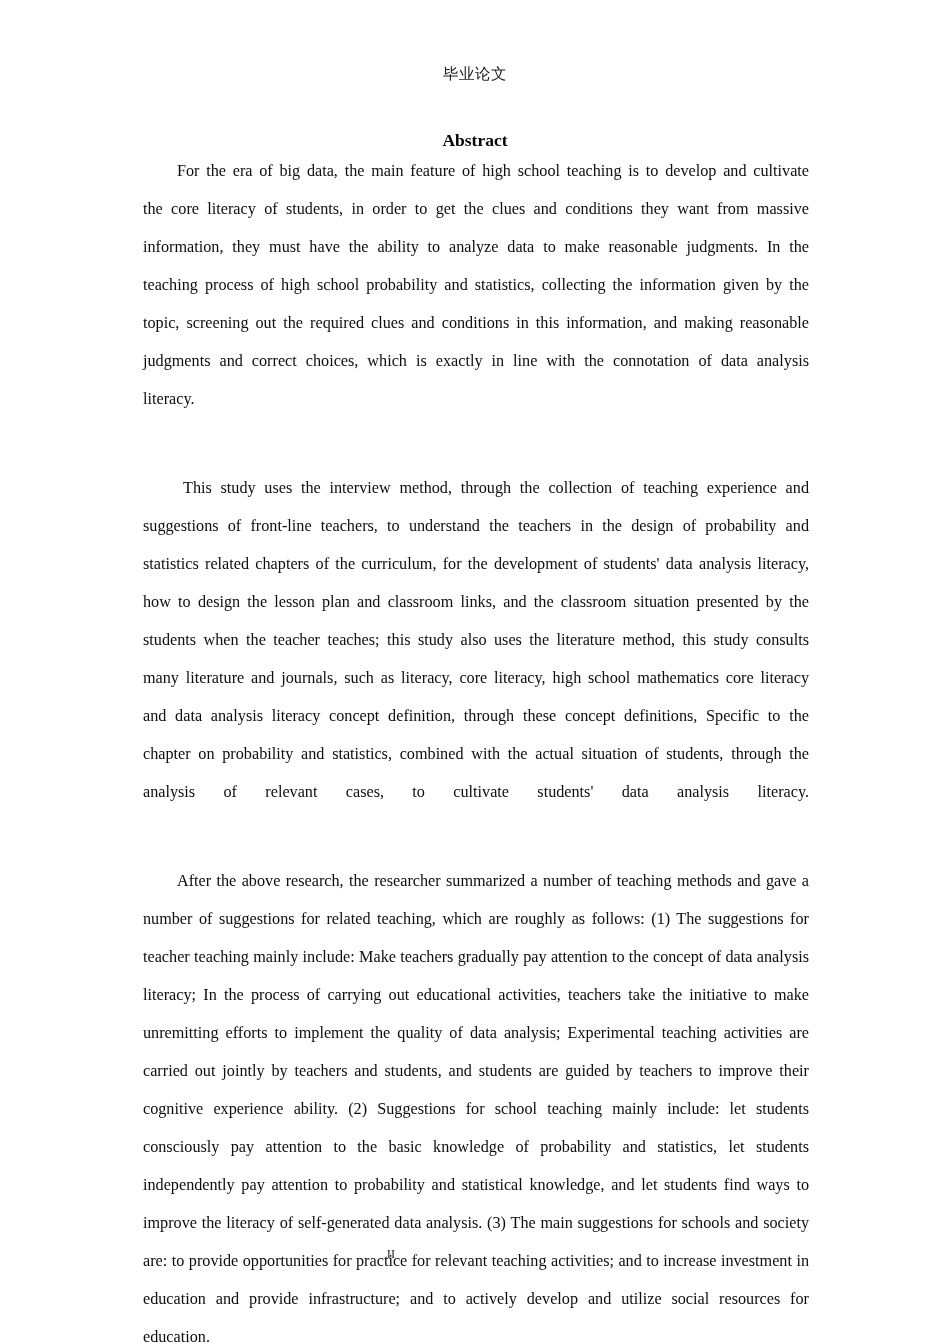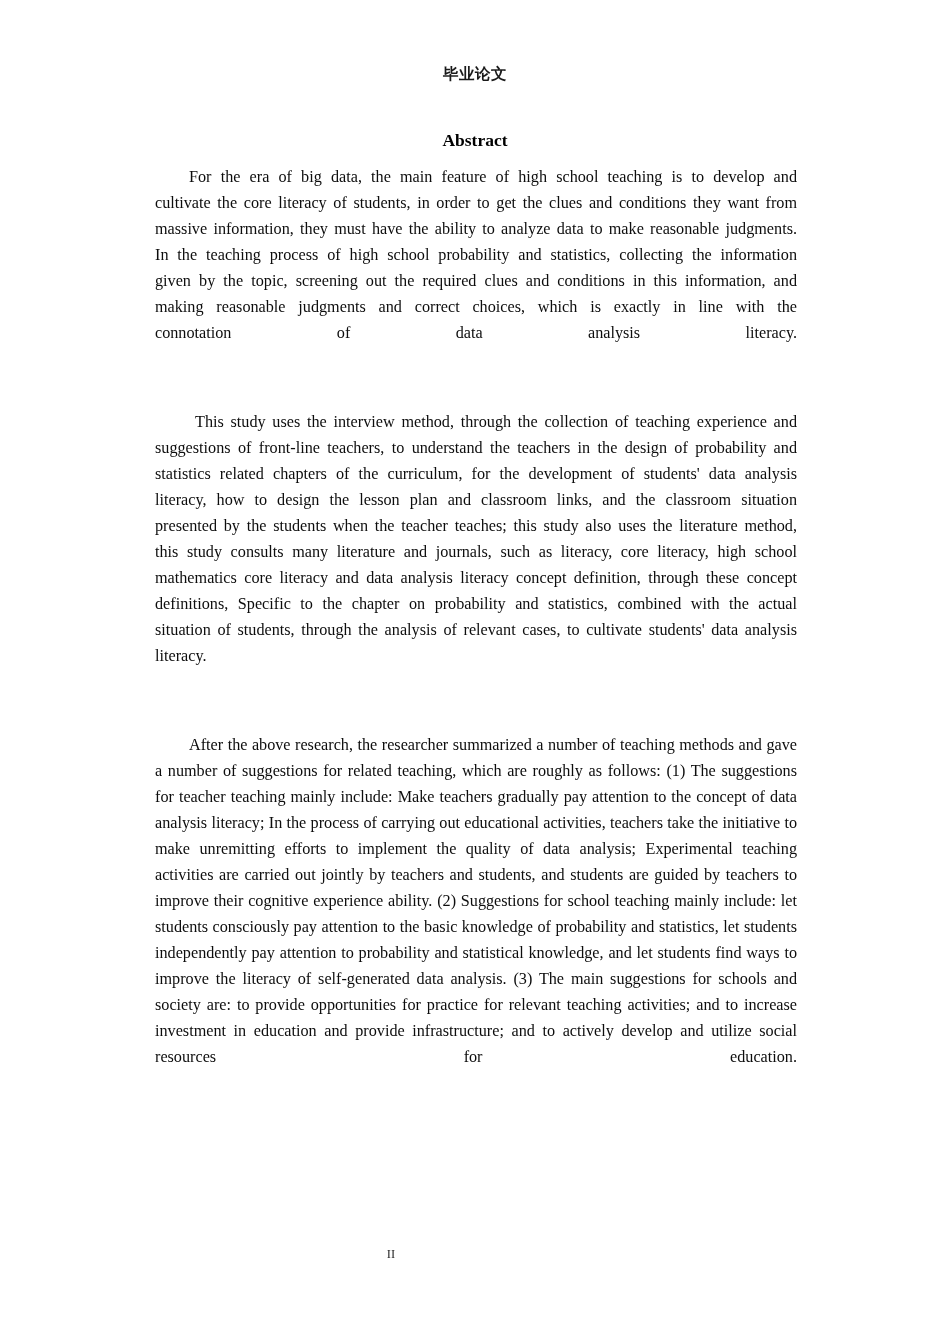--- a/index.html
+++ b/index.html
@@ -26,21 +26,20 @@
     position: absolute;
     top: 64px;
     left: 0;
     width: 950px;
     text-align: center;
     font-size: 15.5px;
     line-height: 20px;
     color: #1a1a1a;
     letter-spacing: 0.5px;
     font-family: "DejaVu Sans", "Liberation Sans", sans-serif;
-    font-weight: bold;
   }
 
   
   .abstract-title {
     position: absolute;
     top: 116px;
     left: 0;
     width: 950px;
     text-align: center;
     font-size: 17.5px;
@@ -51,23 +50,23 @@
   }
 
   
   .body-col {
     position: absolute;
     top: 152px;
     left: 143px;
     width: 666px;
   }
   p.para {
-    margin: 12px;
+    margin: 0;
     font-size: 16.2px;
-    line-height: 26px;
+    line-height: 38px;
     text-align: justify;
     text-justify: inter-word;
     text-indent: 34px;
     color: #0d0d0d;
     font-family: "Liberation Serif", "DejaVu Serif", serif;
     -webkit-hyphens: none;
     hyphens: none;
   }
   
   p.para::after {

